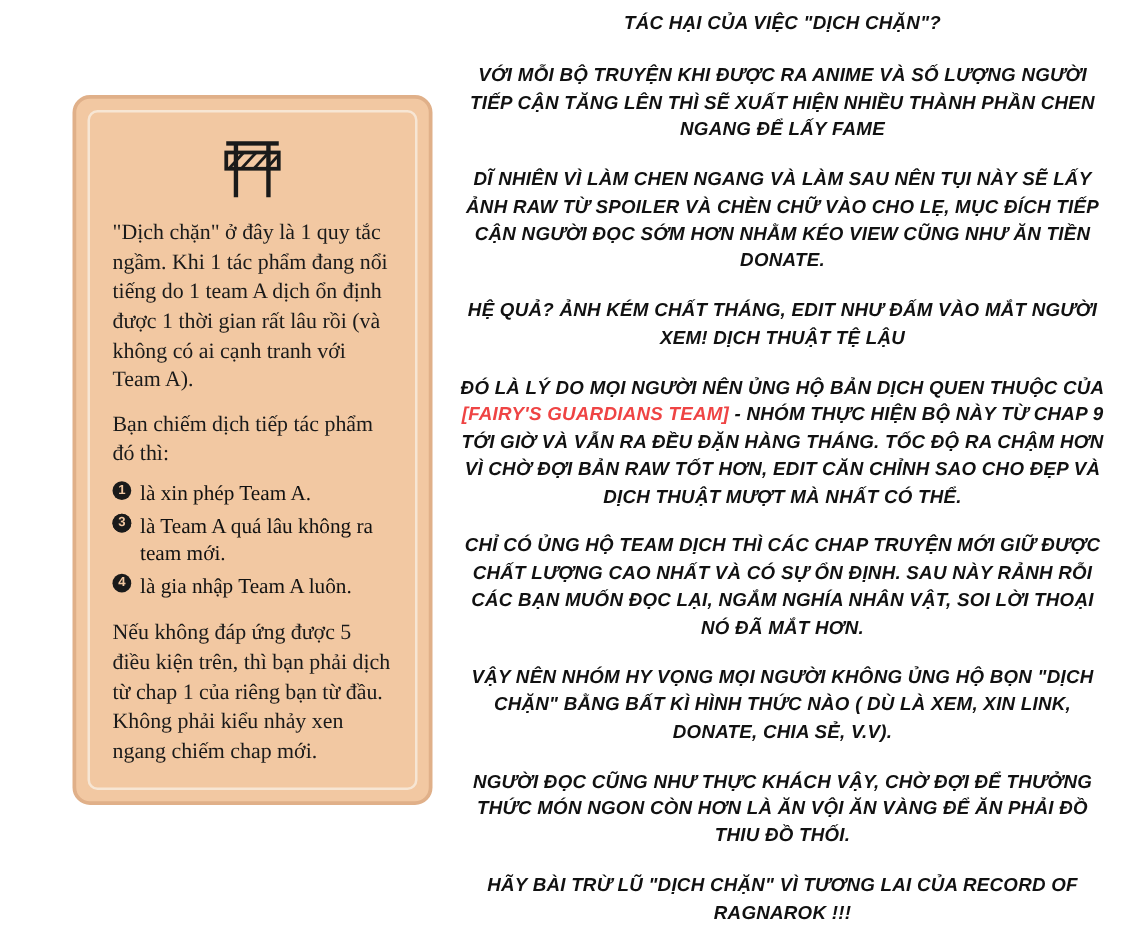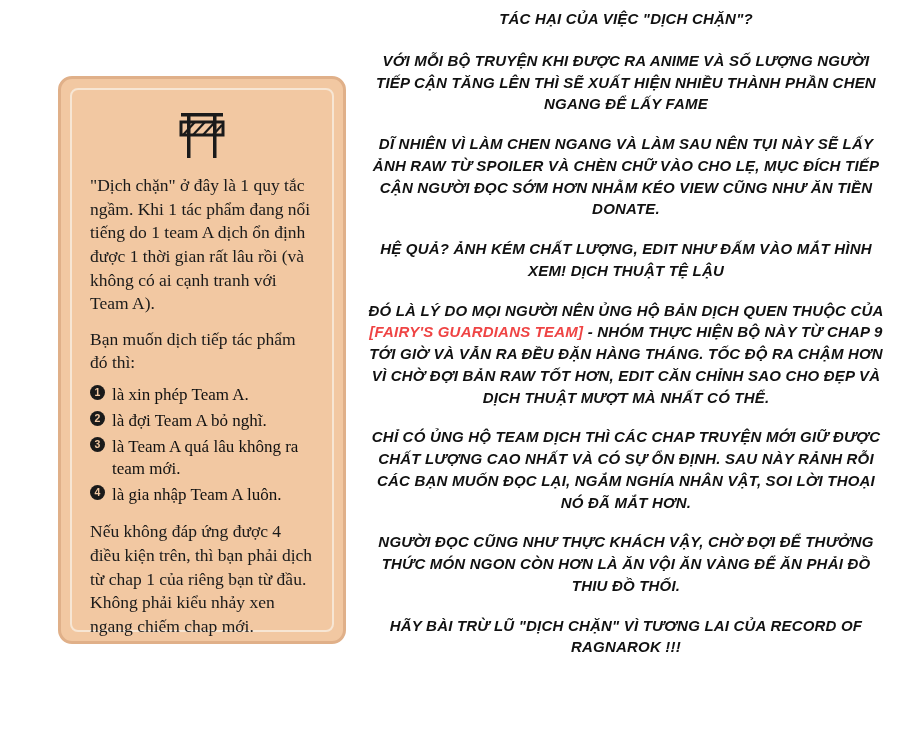--- a/index.html
+++ b/index.html
@@ -127,54 +127,54 @@
         <rect x="14" y="12" width="42" height="13" fill="none" stroke="#1a1a1a" stroke-width="3"></rect>
         <line x1="16" y1="25" x2="28" y2="12" stroke="#1a1a1a" stroke-width="2.2"></line>
         <line x1="26" y1="25" x2="38" y2="12" stroke="#1a1a1a" stroke-width="2.2"></line>
         <line x1="36" y1="25" x2="48" y2="12" stroke="#1a1a1a" stroke-width="2.2"></line>
         <line x1="46" y1="25" x2="55" y2="15" stroke="#1a1a1a" stroke-width="2.2"></line>
         <rect x="20" y="6" width="3.5" height="42" fill="#1a1a1a"></rect>
         <rect x="46" y="6" width="3.5" height="42" fill="#1a1a1a"></rect>
       </svg>
 
       <p class="card-text">"Dịch chặn" ở đây là 1 quy tắc ngầm. Khi 1 tác phẩm đang nổi tiếng do 1 team A dịch ổn định được 1 thời gian rất lâu rồi (và không có ai cạnh tranh với Team A).</p>
-      <p class="card-text tight">Bạn muốn dịch tiếp tác phẩm đó thì:</p>
+      <p class="card-text tight">Bạn chiếm dịch tiếp tác phẩm đó thì:</p>
 
       <ul class="num-list">
         <li>
           <span class="bullet-num">1</span>
           <span>là xin phép Team A.</span>
         </li>
         <li>
           <span class="bullet-num">2</span>
-          <span>là đợi Team A bỏ nghĩ.</span>
         </li>
         <li>
           <span class="bullet-num">3</span>
           <span>là Team A quá lâu không ra team mới.</span>
         </li>
         <li>
           <span class="bullet-num">4</span>
           <span>là gia nhập Team A luôn.</span>
         </li>
       </ul>
 
-      <p class="card-text">Nếu không đáp ứng được 4 điều kiện trên, thì bạn phải dịch từ chap 1 của riêng bạn từ đầu. Không phải kiểu nhảy xen ngang chiếm chap mới.</p>
+      <p class="card-text">Nếu không đáp ứng được 5 điều kiện trên, thì bạn phải dịch từ chap 1 của riêng bạn từ đầu. Không phải kiểu nhảy xen ngang chiếm chap mới.</p>
     </div>
   </div>
 
   <div class="right">
     <div class="r-block r-title">TÁC HẠI CỦA VIỆC "DỊCH CHẶN"?</div>
     <div class="r-block">VỚI MỖI BỘ TRUYỆN KHI ĐƯỢC RA ANIME VÀ SỐ LƯỢNG NGƯỜI TIẾP CẬN TĂNG LÊN THÌ SẼ XUẤT HIỆN NHIỀU THÀNH PHẦN CHEN NGANG ĐỂ LẤY FAME</div>
     <div class="r-block">DĨ NHIÊN VÌ LÀM CHEN NGANG VÀ LÀM SAU NÊN TỤI NÀY SẼ LẤY ẢNH RAW TỪ SPOILER VÀ CHÈN CHỮ VÀO CHO LẸ, MỤC ĐÍCH TIẾP CẬN NGƯỜI ĐỌC SỚM HƠN NHẰM KÉO VIEW CŨNG NHƯ ĂN TIỀN DONATE.</div>
-    <div class="r-block">HỆ QUẢ? ẢNH KÉM CHẤT LƯỢNG, EDIT NHƯ ĐẤM VÀO MẮT HÌNH XEM! DỊCH THUẬT TỆ LẬU</div>
+    <div class="r-block">HỆ QUẢ? ẢNH KÉM CHẤT THÁNG, EDIT NHƯ ĐẤM VÀO MẮT NGƯỜI XEM! DỊCH THUẬT TỆ LẬU</div>
     <div class="r-block">
       <span>ĐÓ LÀ LÝ DO MỌI NGƯỜI NÊN ỦNG HỘ BẢN DỊCH QUEN THUỘC CỦA</span>
       <br>
       <span class="team-name">[FAIRY'S GUARDIANS TEAM]</span>
       <span>- NHÓM THỰC HIỆN BỘ NÀY TỪ CHAP 9 TỚI GIỜ VÀ VẪN RA ĐỀU ĐẶN HÀNG THÁNG. TỐC ĐỘ RA CHẬM HƠN VÌ CHỜ ĐỢI BẢN RAW TỐT HƠN, EDIT CĂN CHỈNH SAO CHO ĐẸP VÀ DỊCH THUẬT MƯỢT MÀ NHẤT CÓ THỂ.</span>
     </div>
     <div class="r-block">CHỈ CÓ ỦNG HỘ TEAM DỊCH THÌ CÁC CHAP TRUYỆN MỚI GIỮ ĐƯỢC CHẤT LƯỢNG CAO NHẤT VÀ CÓ SỰ ỔN ĐỊNH. SAU NÀY RẢNH RỖI CÁC BẠN MUỐN ĐỌC LẠI, NGẮM NGHÍA NHÂN VẬT, SOI LỜI THOẠI NÓ ĐÃ MẮT HƠN.</div>
+    <div class="r-block">VẬY NÊN NHÓM HY VỌNG MỌI NGƯỜI KHÔNG ỦNG HỘ BỌN "DỊCH CHẶN" BẰNG BẤT KÌ HÌNH THỨC NÀO ( DÙ LÀ XEM, XIN LINK, DONATE, CHIA SẺ, V.V).</div>
     <div class="r-block">NGƯỜI ĐỌC CŨNG NHƯ THỰC KHÁCH VẬY, CHỜ ĐỢI ĐỂ THƯỞNG THỨC MÓN NGON CÒN HƠN LÀ ĂN VỘI ĂN VÀNG ĐỂ ĂN PHẢI ĐỒ THIU ĐỒ THỐI.</div>
     <div class="r-block">HÃY BÀI TRỪ LŨ "DỊCH CHẶN" VÌ TƯƠNG LAI CỦA RECORD OF RAGNAROK !!!</div>
   </div>
 
 </div>
 
 </body></html>

